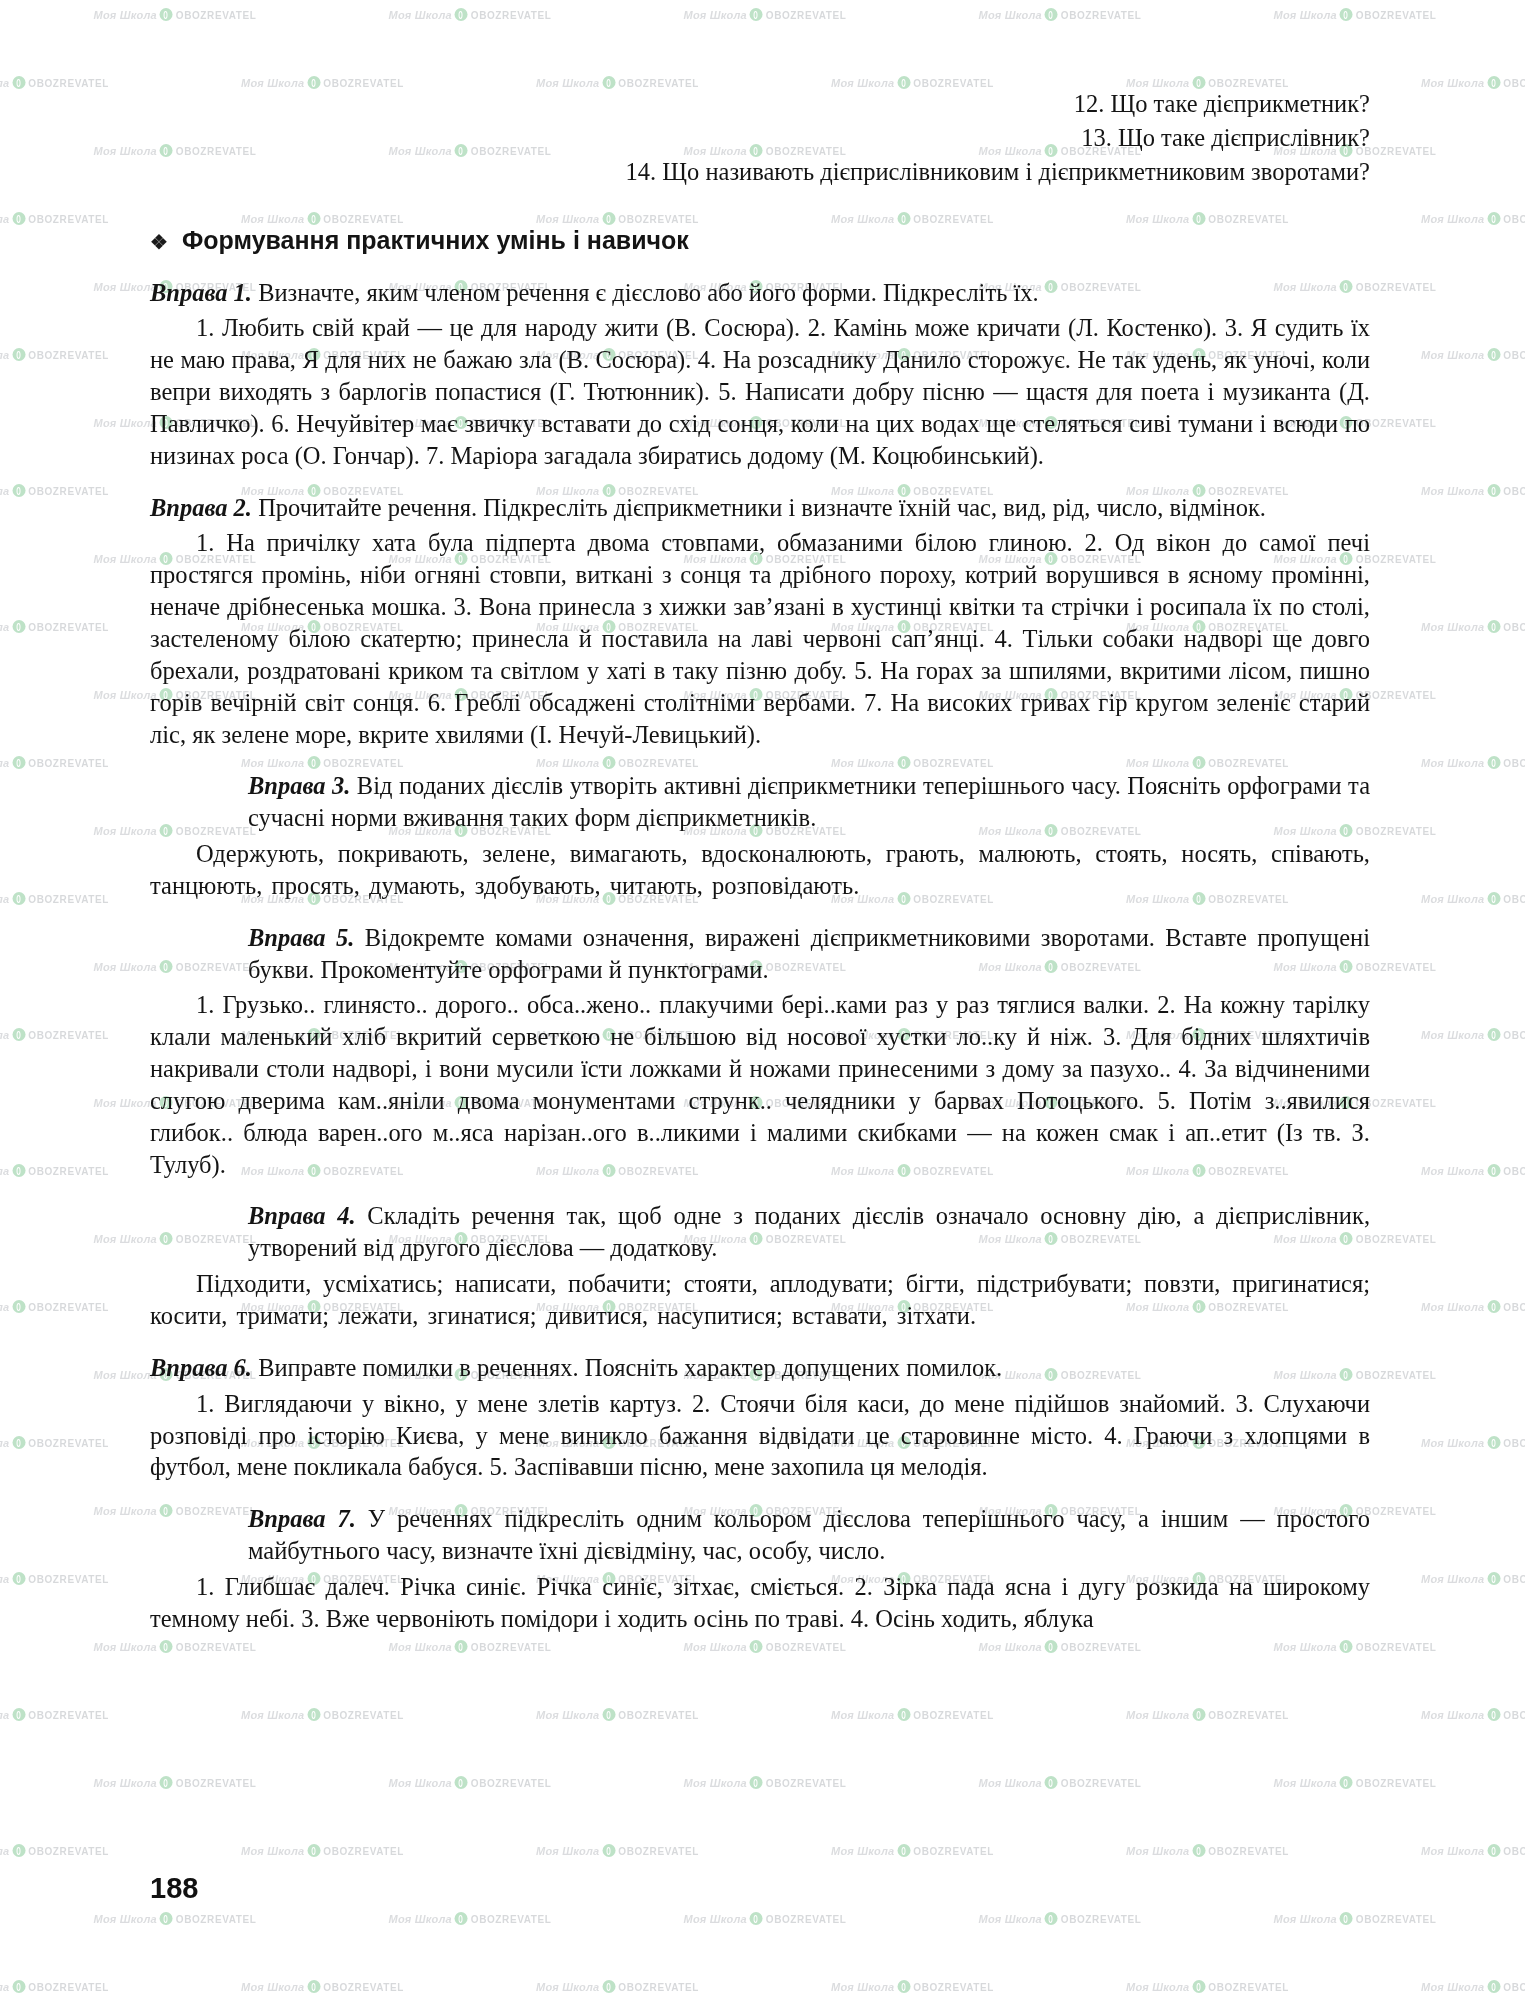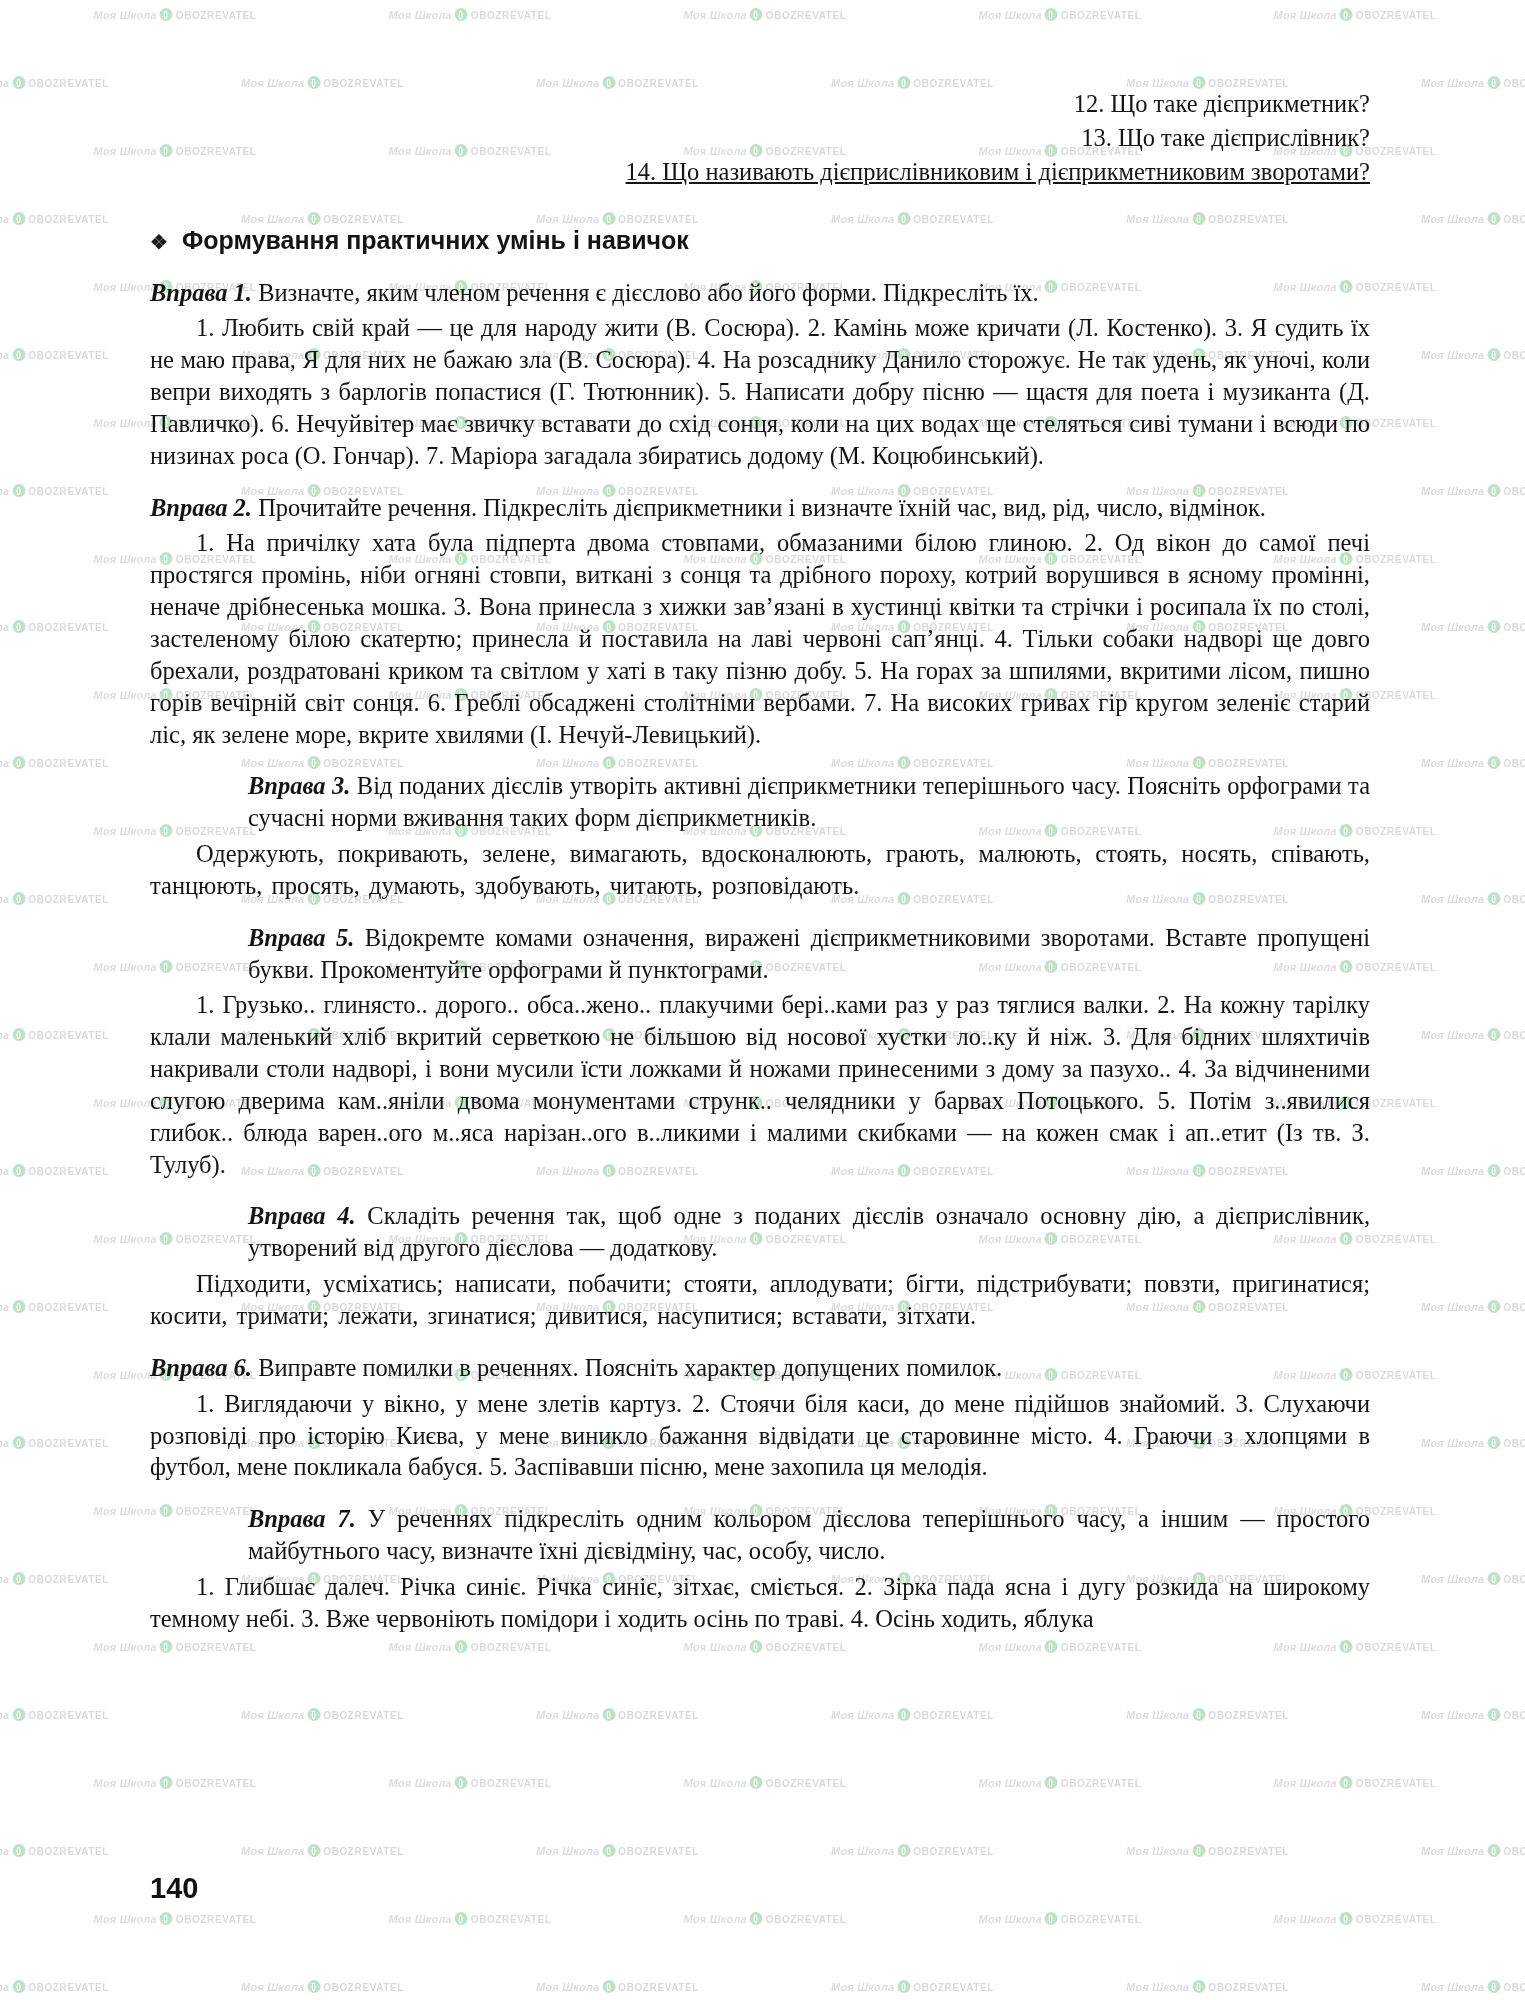--- a/index.html
+++ b/index.html
@@ -85,21 +85,20 @@
     line-height: 1.30;
     text-align: justify;
   }
   .q-line {
     text-indent: 38px;
     text-align: right;
     margin-bottom: 2px;
   }
   .q-line.wide {
     text-indent: 52px;
-    text-decoration: underline;
   }
 
   .section-head {
     display: flex;
     align-items: baseline;
     gap: 14px;
     margin: 38px 0 22px 0;
     font-family: "Liberation Sans", sans-serif;
     font-weight: bold;
     font-size: 25px;
@@ -357,14 +356,14 @@
       <p class="ex-body">1. Виглядаючи у вікно, у мене злетів картуз. 2. Стоячи біля каси, до мене підійшов знайомий. 3. Слухаючи розповіді про історію Києва, у мене виникло бажання відвідати це старовинне місто. 4. Граючи з хлопцями в футбол, мене покликала бабуся. 5. Заспівавши пісню, мене захопила ця мелодія.</p>
     </div>
 
     <div class="exercise">
       <p class="ex-lead ex-body hang"><span class="ex-label">Вправа 7.</span><span> У реченнях підкресліть одним кольором дієслова теперішнього часу, а іншим — простого майбутнього часу, визначте їхні дієвідміну, час, особу, число.</span></p>
       <p class="ex-body">1. Глибшає далеч. Річка синіє. Річка синіє, зітхає, сміється. 2. Зірка пада ясна і дугу розкида на широкому темному небі. 3. Вже червоніють помідори і ходить осінь по траві. 4. Осінь ходить, яблука</p>
     </div>
 
   </div>
 
-  <div class="page-number">140</div>
+  <div class="page-number">188</div>
 </div>
 
 </body></html>

